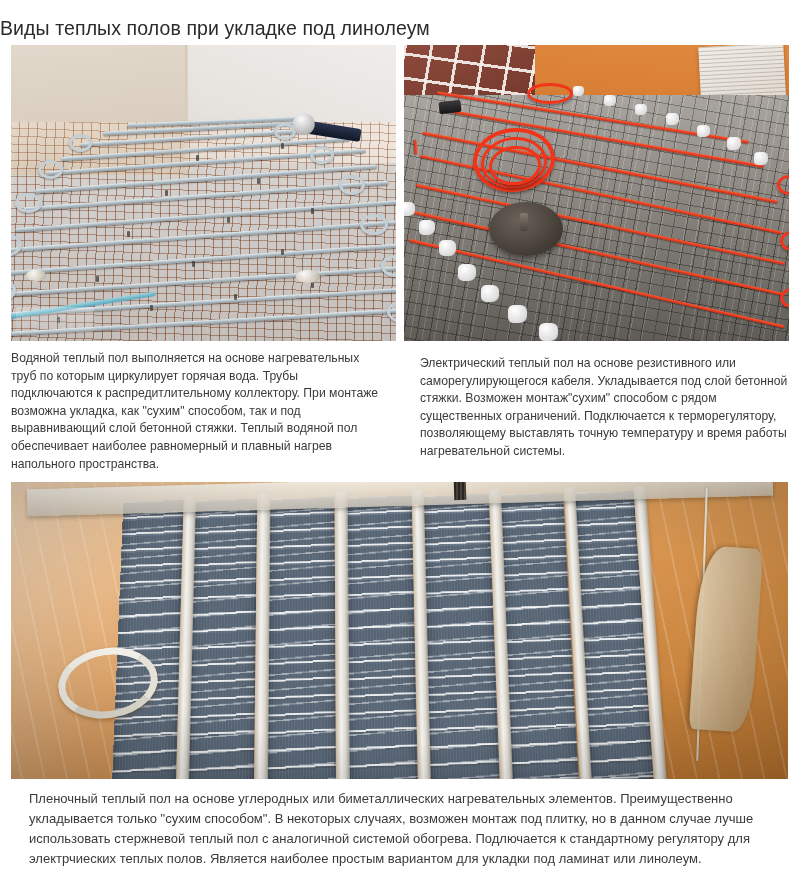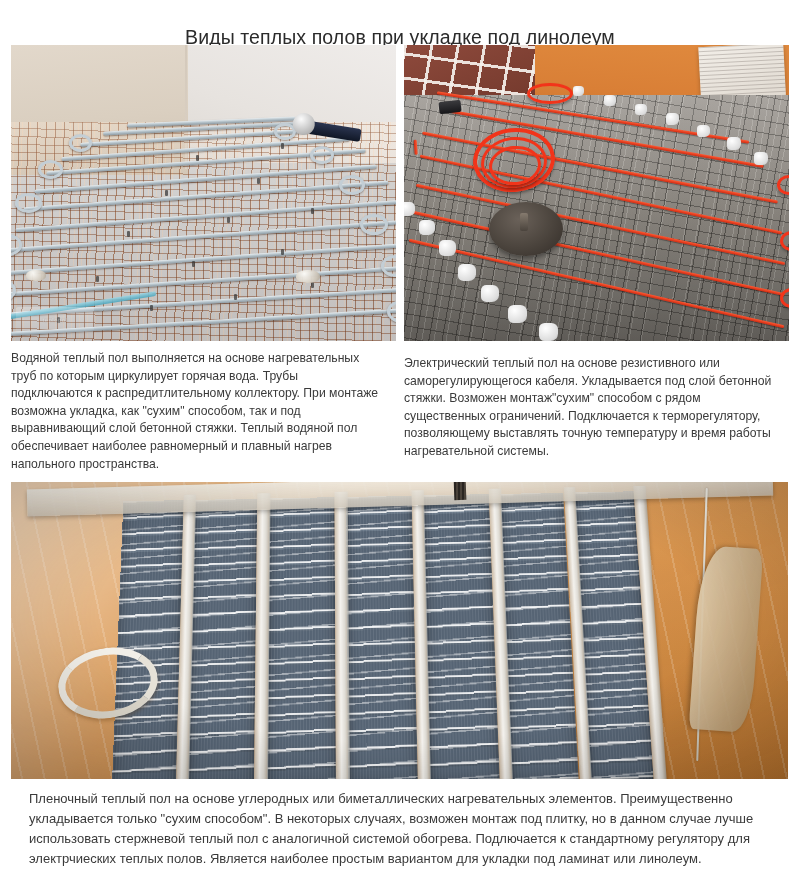--- a/index.html
+++ b/index.html
@@ -12,27 +12,26 @@
     height: 875px;
     font-family: "Liberation Sans", sans-serif;
     color: #2b2b2b;
     overflow: hidden;
     position: relative;
   }
 
   
   .page-title {
     width: 100%;
-    text-align: center;
     font-size: 19.5px;
     font-weight: 400;
     color: #2b2b2b;
     letter-spacing: 0.1px;
     line-height: 1;
-    padding-top: 28px;
+    padding-top: 19px;
     box-sizing: border-box;
   }
 
   
   .photo-row {
     position: absolute;
     top: 45px;
     left: 11px;
     width: 778px;
     height: 296px;
@@ -308,21 +307,21 @@
 
   
   .caption {
     position: absolute;
     font-size: 12.2px;
     line-height: 17.6px;
     color: #3a3a3a;
     text-align: left;
   }
   .caption-left  { left: 11px;  top: 350px; width: 372px; }
-  .caption-right { left: 404px; top: 355px; width: 378px; }
+  .caption-right { left: 420px; top: 355px; width: 378px; }
   .caption-bottom{ left: 29px;  top: 789px; width: 745px; font-size: 13px; line-height: 20px; }
 </style>
 </head>
 <body>
 
 <div class="page-title">Виды  теплых полов при укладке под линолеум</div>
 
 <div class="photo-row">
 
   <div class="photo photo-water">

